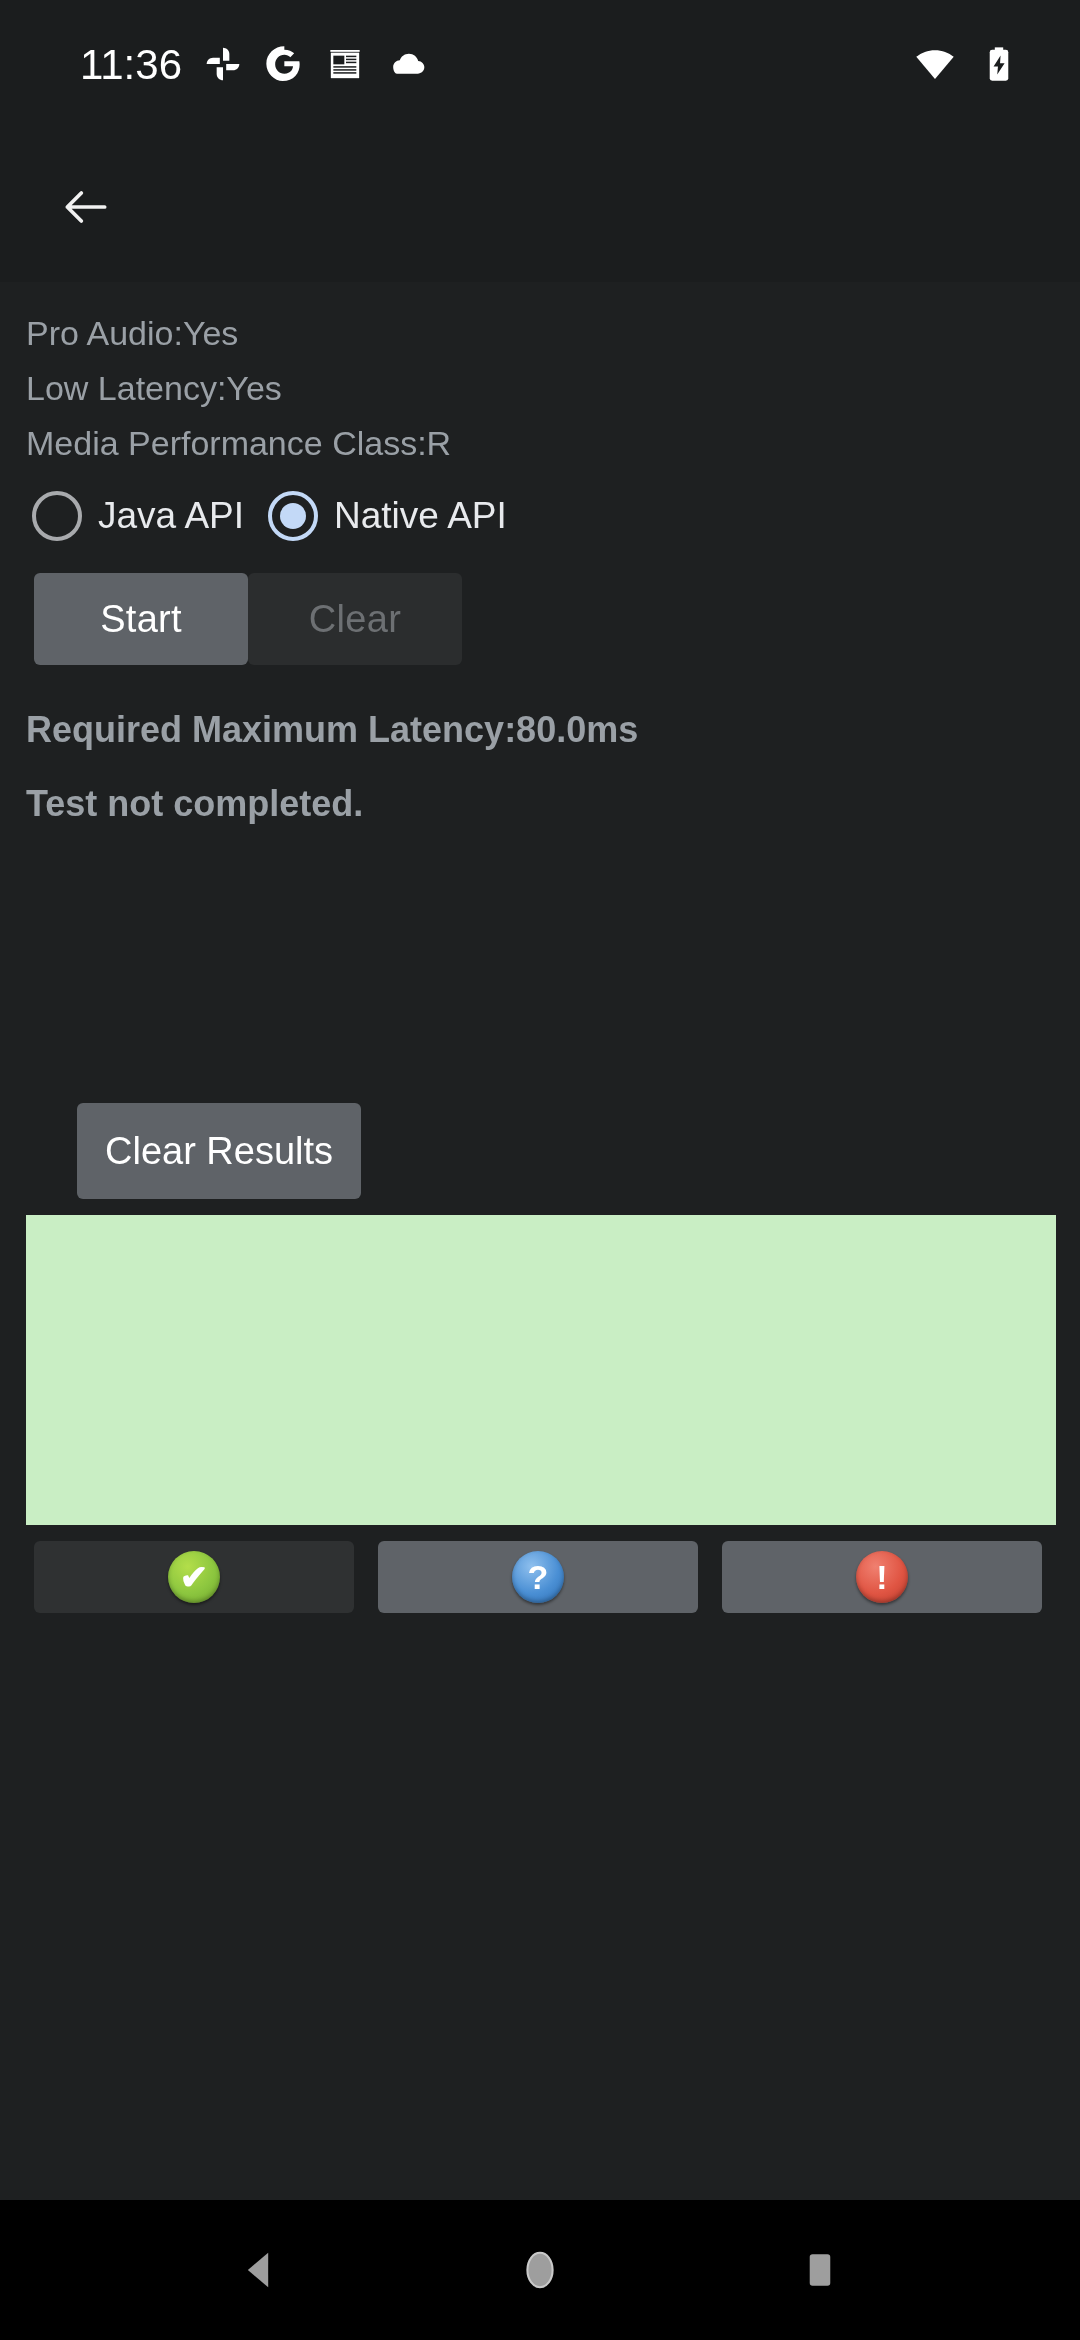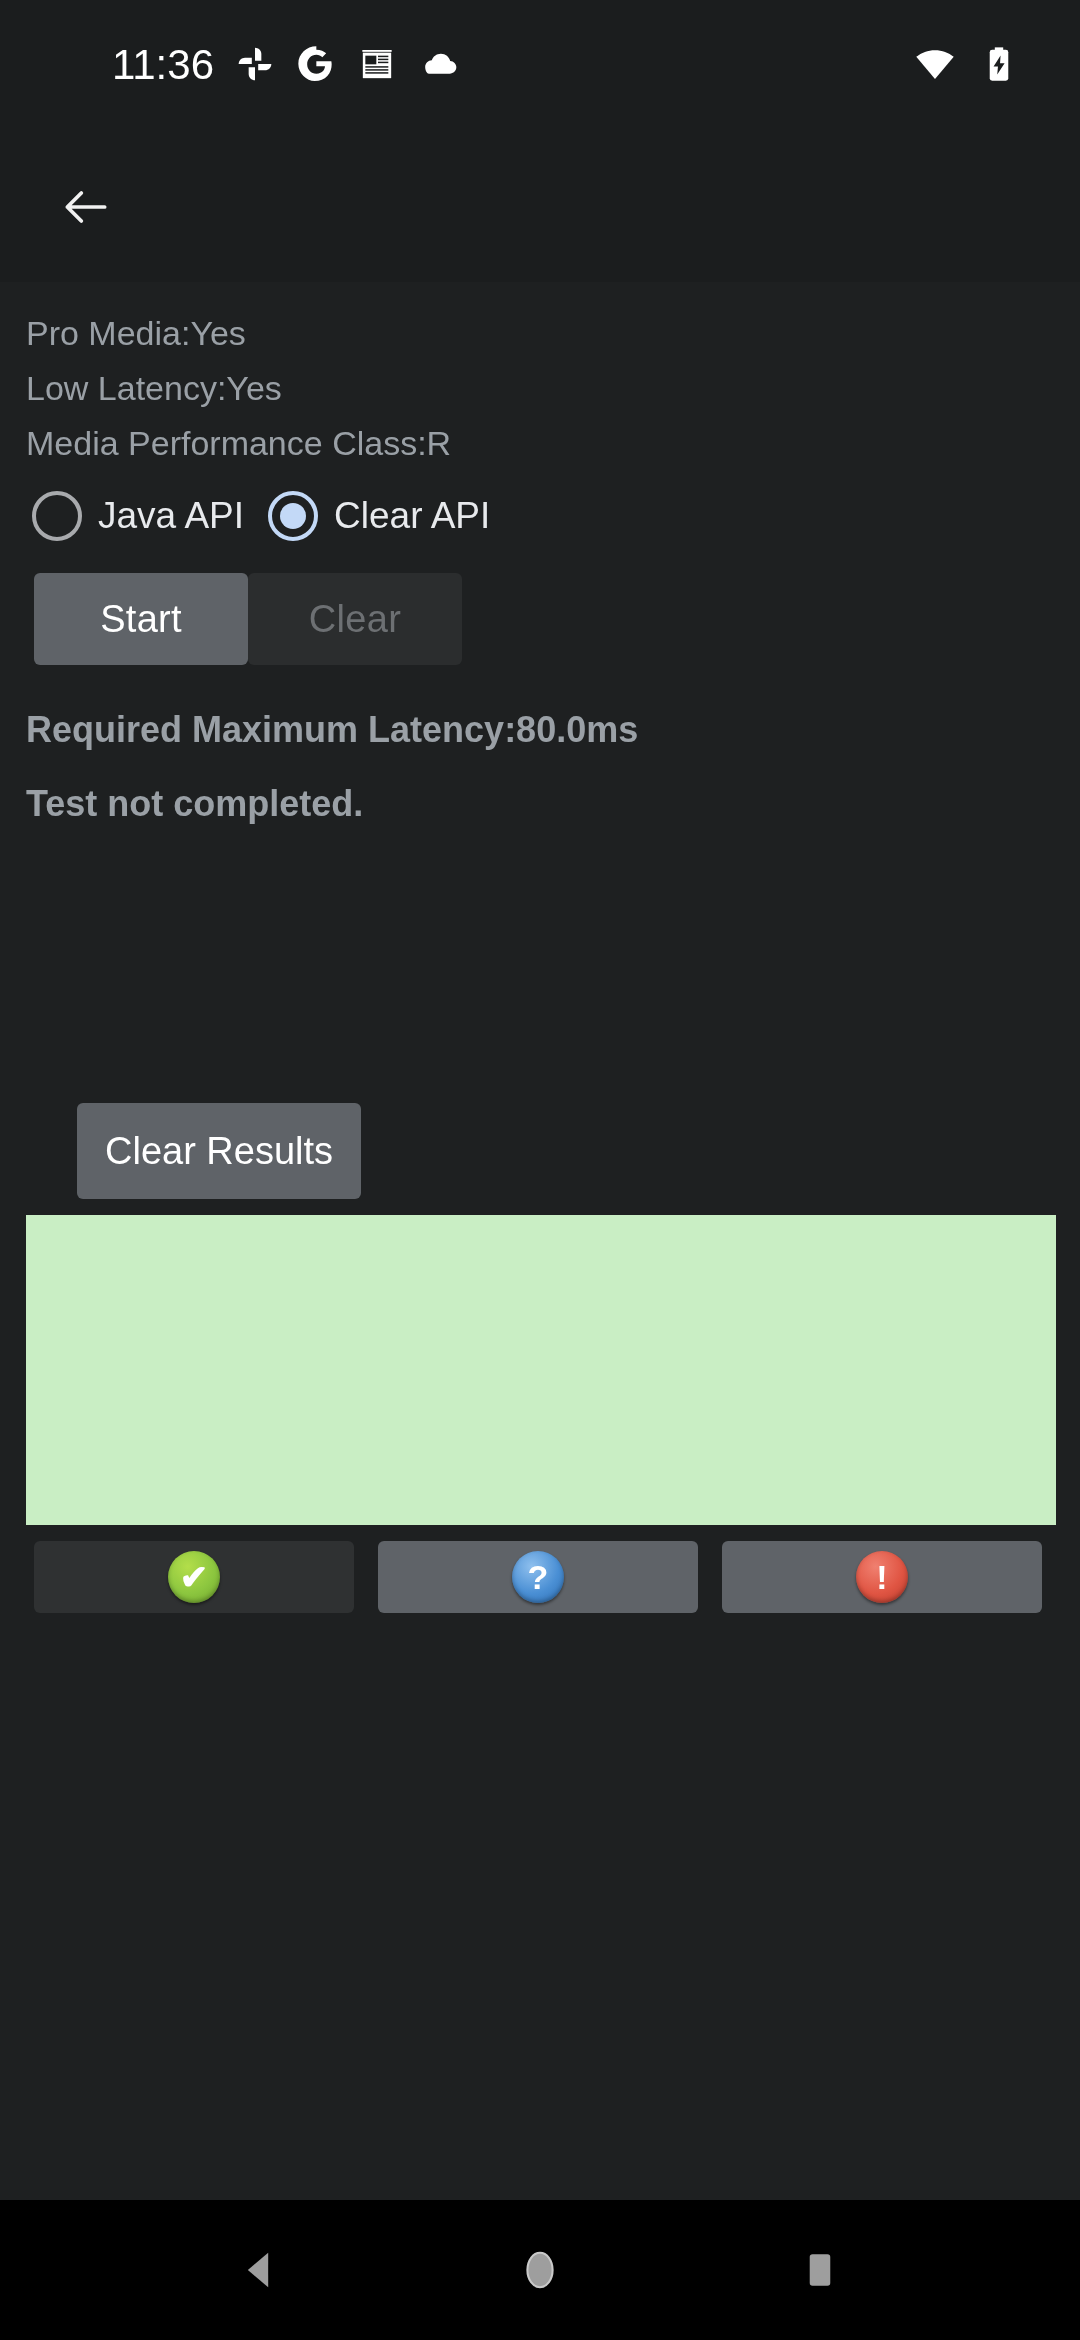--- a/index.html
+++ b/index.html
@@ -29,21 +29,21 @@
     background: #1b1d1e;
     display: flex;
     align-items: center;
     padding: 0 42px 0 0;
     position: relative;
   }
   .status-left {
     display: flex;
     align-items: center;
     gap: 21px;
-    padding-left: 112px;
+    padding-left: 80px;
     height: 100%;
   }
   .status-clock {
     color: #ffffff;
     font-size: 42px;
     font-weight: 500;
     letter-spacing: 0px;
     line-height: 1;
     position: relative;
     top: -1px;
@@ -348,33 +348,33 @@
     <div class="back-btn">
       <svg width="56" height="56" viewBox="0 0 24 24" aria-hidden="true">
         <path fill="none" stroke="#f1f1f1" stroke-width="1.6" stroke-linecap="round" stroke-linejoin="round" d="M20 12H4M10 6l-6 6 6 6"></path>
       </svg>
     </div>
   </div>
 
   <div class="content">
 
     <div class="info-block">
-      <div class="info-line">Pro Media:Yes</div>
+      <div class="info-line">Pro Audio:Yes</div>
       <div class="info-line">Low Latency:Yes</div>
       <div class="info-line">Media Performance Class:R</div>
     </div>
 
     <div class="radio-row">
       <div class="radio-item">
         <span class="radio-mark"></span>
         <span class="radio-label">Java API</span>
       </div>
       <div class="radio-item">
         <span class="radio-mark checked"></span>
-        <span class="radio-label">Clear API</span>
+        <span class="radio-label">Native API</span>
       </div>
     </div>
 
     <div class="btn-row">
       <button class="mdbtn enabled">Start</button>
       <button class="mdbtn disabled">Clear</button>
     </div>
 
     <div class="result-block">
       <div class="result-line">Required Maximum Latency:80.0ms</div>

